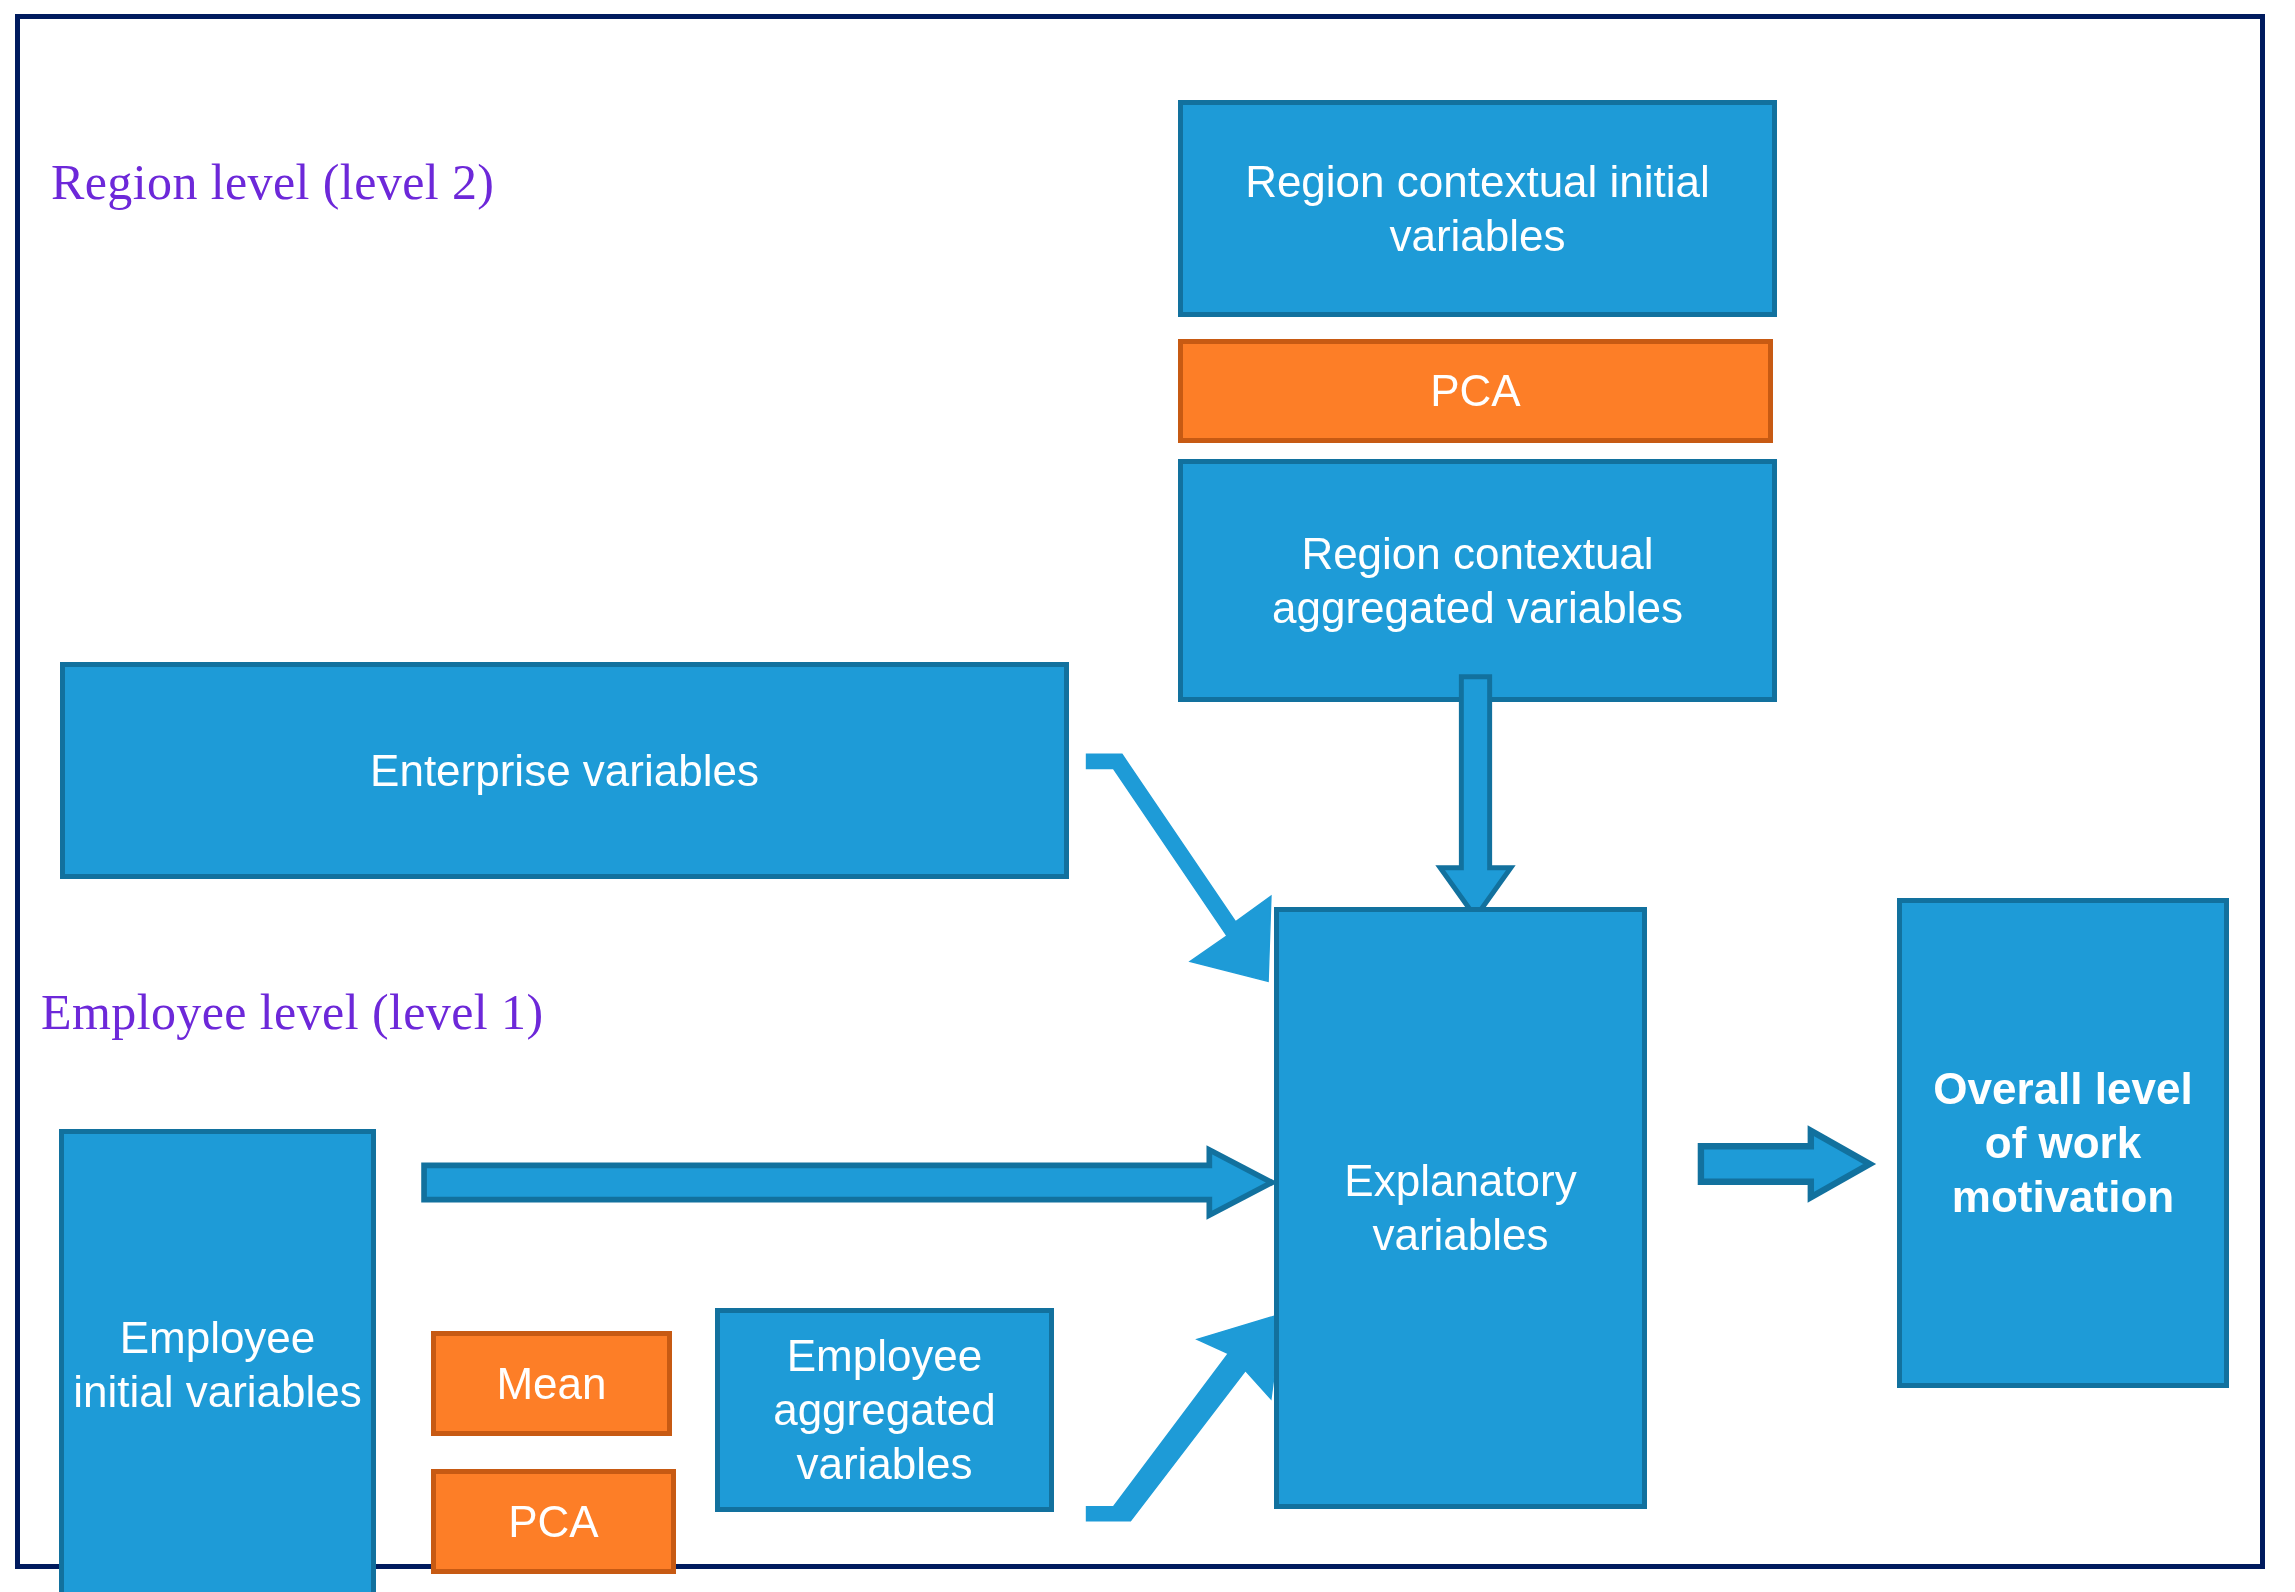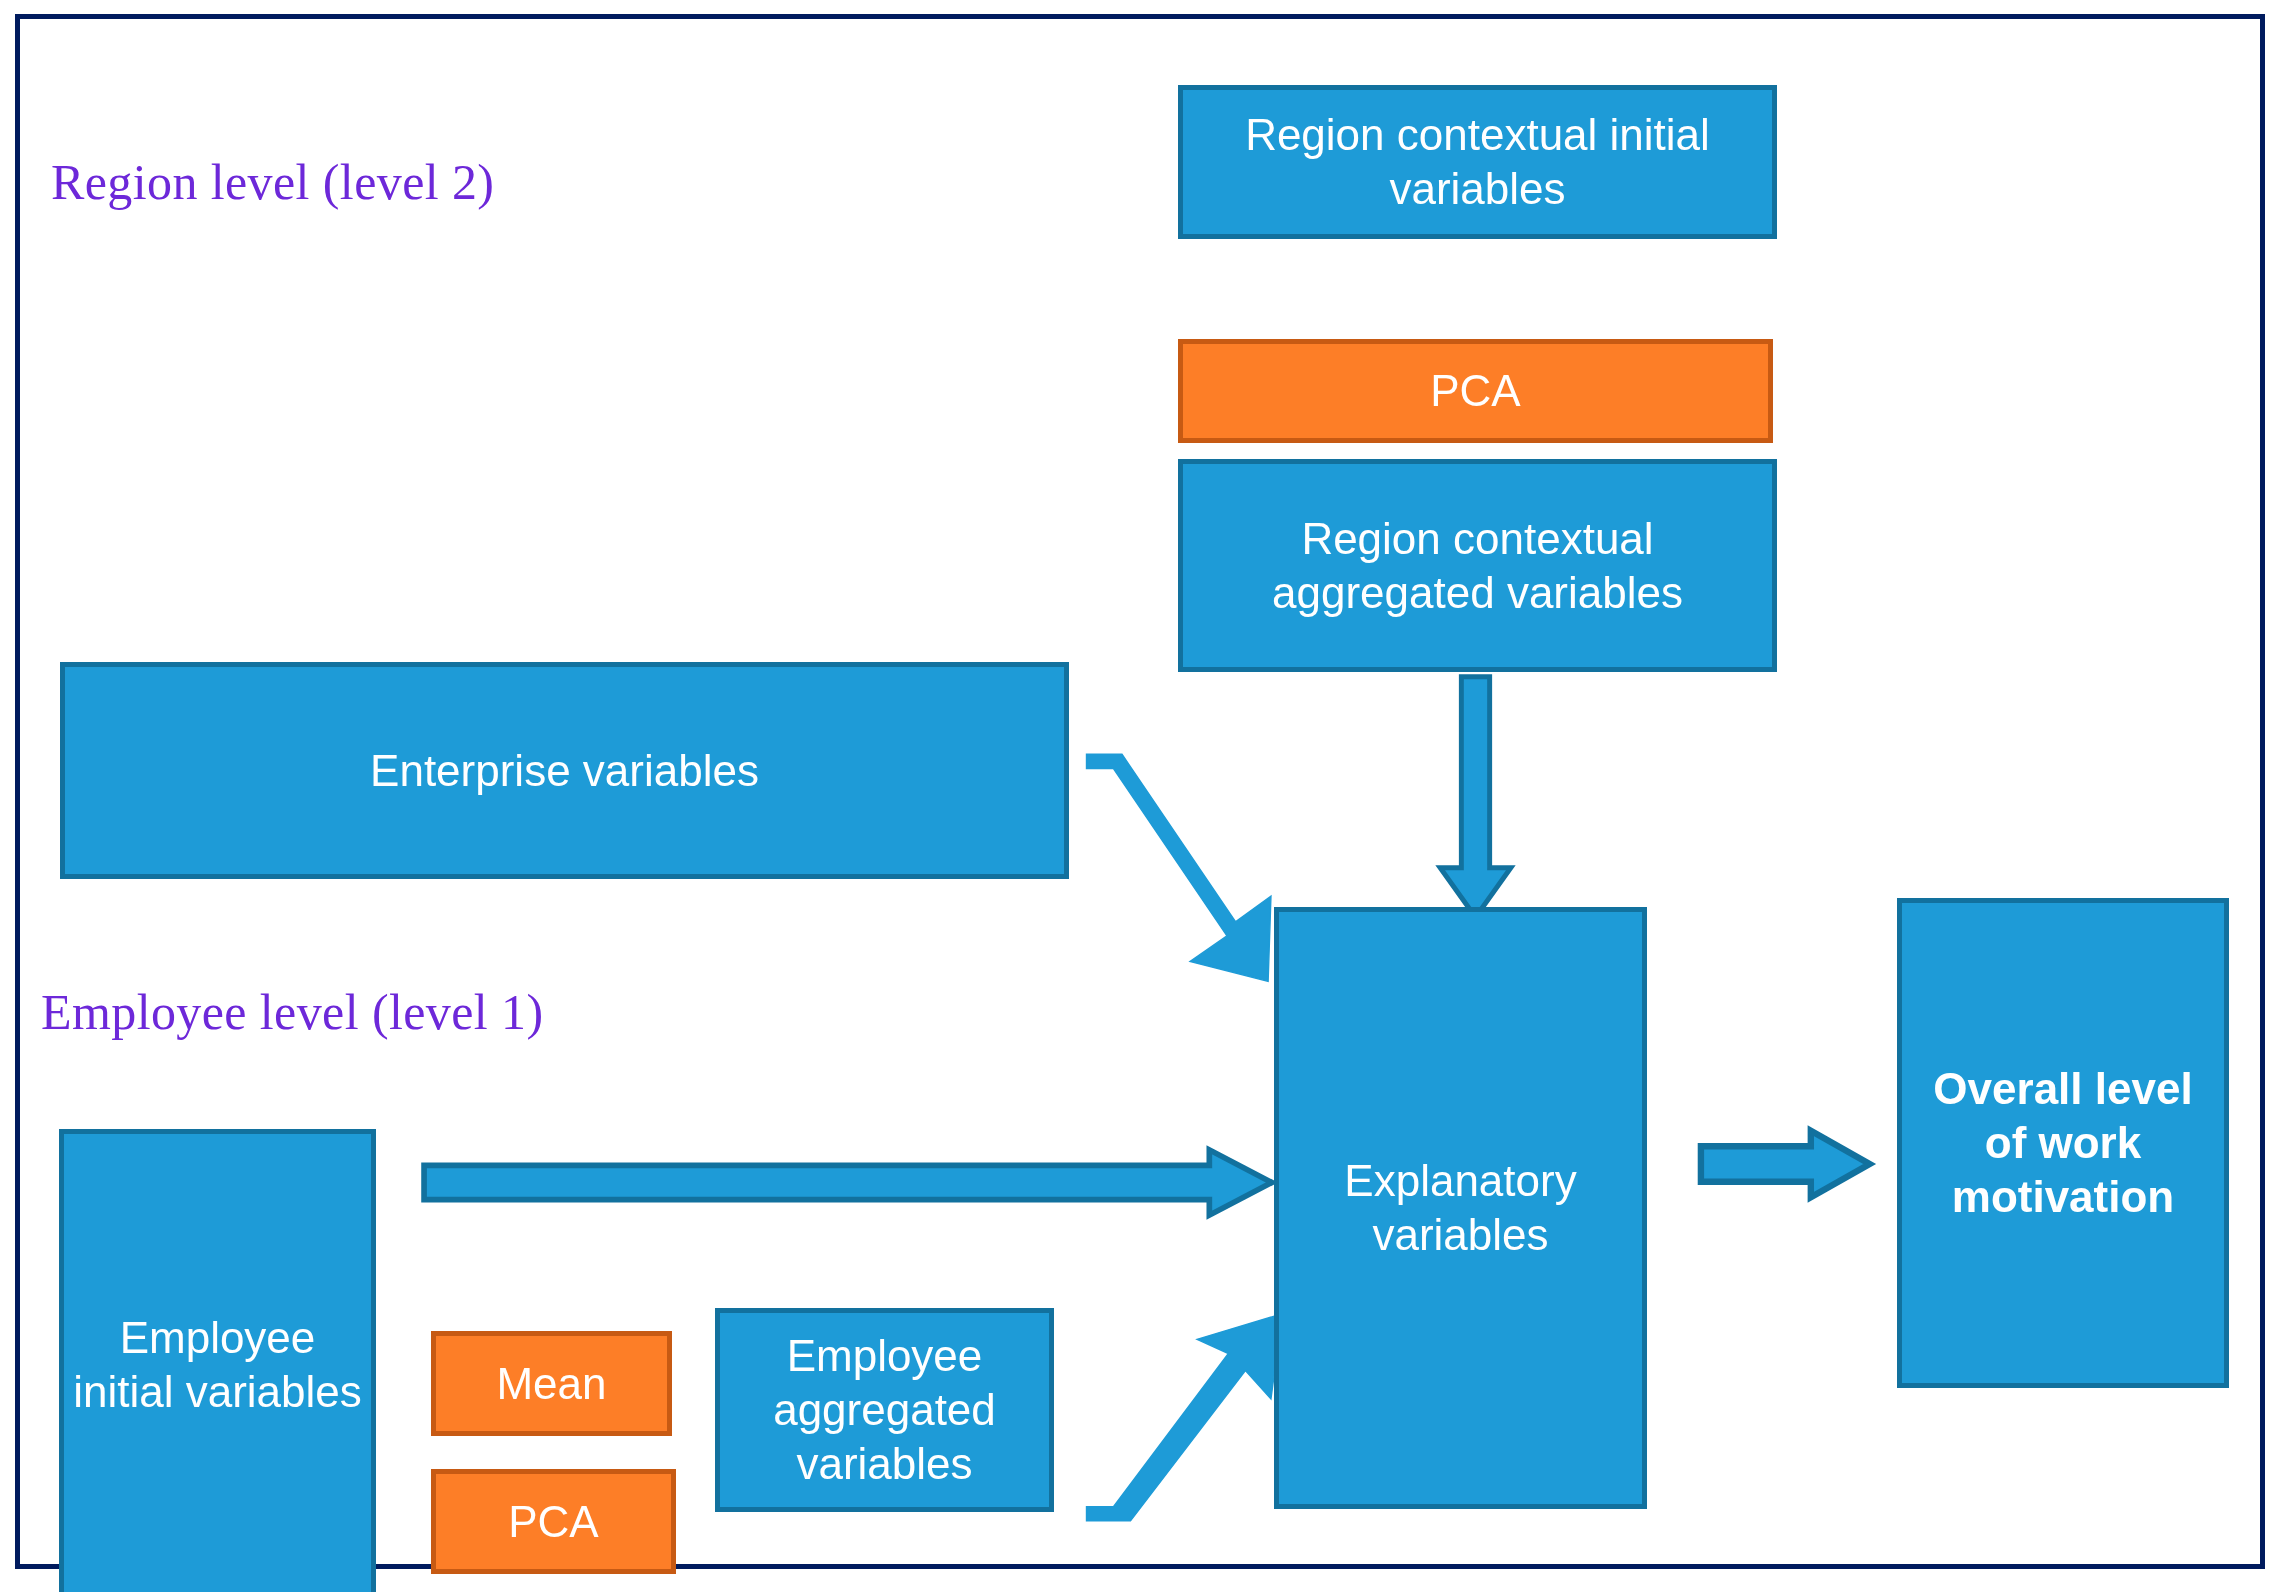--- a/index.html
+++ b/index.html
@@ -68,29 +68,29 @@
 </head>
 <body>
 
 <div id="stage">
   <div id="frame">
 
     <div class="level-label" style="left:31px; top:138px;">Region level (level 2)</div>
 
     <div class="level-label" style="left:21px; top:968px;">Employee level (level 1)</div>
 
-    <div class="node node-blue" style="left:1158px; top:66px; width:599px; height:154px; font-size:44px;">
+    <div class="node node-blue" style="left:1158px; top:81px; width:599px; height:217px; font-size:44px;">
       <span class="label">Region contextual initial variables</span>
     </div>
 
     <div class="node node-orange" style="left:1158px; top:304px; width:595px; height:104px; font-size:44px;">
       <span class="label">PCA</span>
     </div>
 
-    <div class="node node-blue" style="left:1158px; top:440px; width:599px; height:213px; font-size:44px;">
+    <div class="node node-blue" style="left:1158px; top:440px; width:599px; height:243px; font-size:44px;">
       <span class="label">Region contextual aggregated variables</span>
     </div>
 
     <svg class="arrow-svg" style="left:1406px; top:657px; width:99px; height:249px;" viewBox="0 0 140 350">
       <polygon points="50,0 90,0 90,270 120,270 70,340 20,270 50,270" fill="#1E9BD7" stroke="#12719E" stroke-width="7"></polygon>
     </svg>
 
     <div class="node node-blue" style="left:40px; top:643px; width:1009px; height:217px; font-size:44px;">
       <span class="label">Enterprise variables</span>
     </div>

